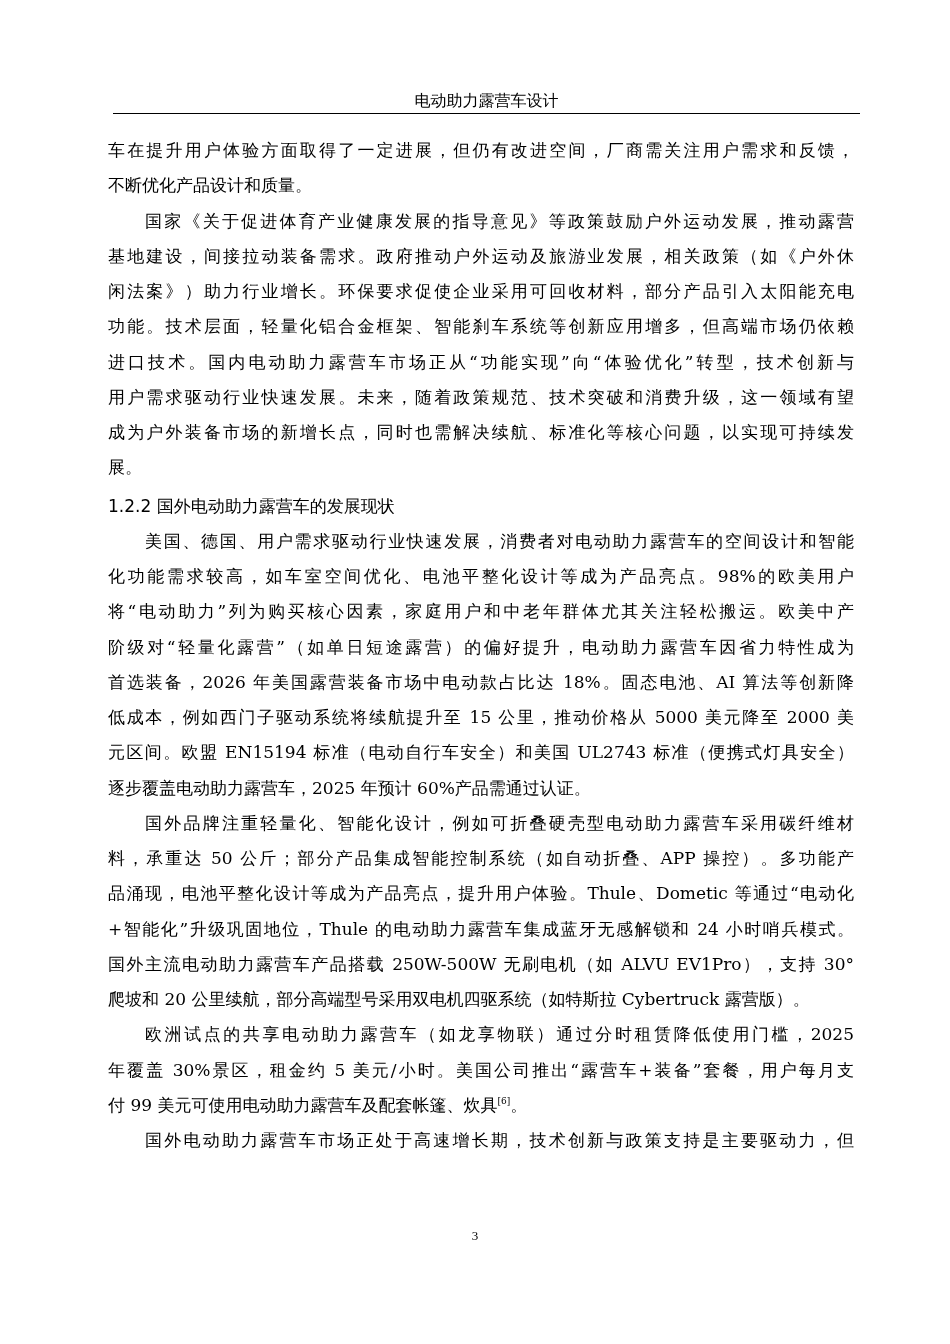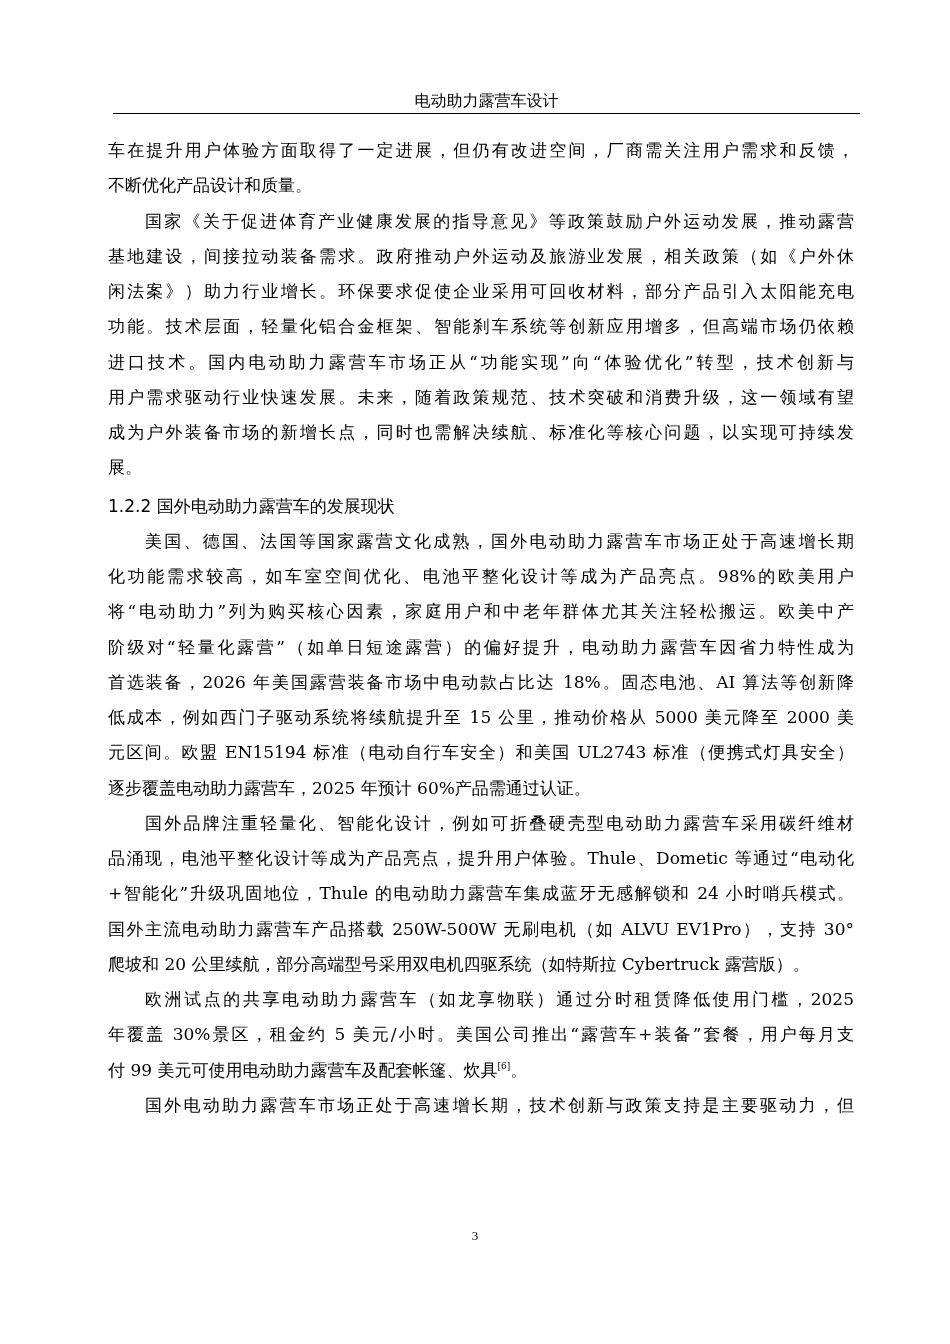--- a/index.html
+++ b/index.html
@@ -58,32 +58,33 @@
       <div class="line">功能。技术层面，轻量化铝合金框架、智能刹车系统等创新应用增多，但高端市场仍依赖</div>
       <div class="line">进口技术。国内电动助力露营车市场正从“功能实现”向“体验优化”转型，技术创新与</div>
       <div class="line">用户需求驱动行业快速发展。未来，随着政策规范、技术突破和消费升级，这一领域有望</div>
       <div class="line">成为户外装备市场的新增长点，同时也需解决续航、标准化等核心问题，以实现可持续发</div>
       <div class="line last">展。</div>
     </div>
 
     <div class="heading">1.2.2 国外电动助力露营车的发展现状</div>
 
     <div>
-      <div class="line indent">美国、德国、法国等国家露营文化成熟，国外电动助力露营车市场正处于高速增长期</div>
+      <div class="line indent">美国、德国、用户需求驱动行业快速发展，消费者对电动助力露营车的空间设计和智能</div>
       <div class="line">化功能需求较高，如车室空间优化、电池平整化设计等成为产品亮点。98%的欧美用户</div>
       <div class="line">将“电动助力”列为购买核心因素，家庭用户和中老年群体尤其关注轻松搬运。欧美中产</div>
       <div class="line">阶级对“轻量化露营”（如单日短途露营）的偏好提升，电动助力露营车因省力特性成为</div>
       <div class="line">首选装备，2026 年美国露营装备市场中电动款占比达 18%。固态电池、AI 算法等创新降</div>
       <div class="line">低成本，例如西门子驱动系统将续航提升至 15 公里，推动价格从 5000 美元降至 2000 美</div>
       <div class="line">元区间。欧盟 EN15194 标准（电动自行车安全）和美国 UL2743 标准（便携式灯具安全）</div>
       <div class="line last">逐步覆盖电动助力露营车，2025 年预计 60%产品需通过认证。</div>
     </div>
 
     <div>
       <div class="line indent">国外品牌注重轻量化、智能化设计，例如可折叠硬壳型电动助力露营车采用碳纤维材</div>
+      <div class="line">料，承重达 50 公斤；部分产品集成智能控制系统（如自动折叠、APP 操控）。多功能产</div>
       <div class="line">品涌现，电池平整化设计等成为产品亮点，提升用户体验。Thule、Dometic 等通过“电动化</div>
       <div class="line">+智能化”升级巩固地位，Thule 的电动助力露营车集成蓝牙无感解锁和 24 小时哨兵模式。</div>
       <div class="line">国外主流电动助力露营车产品搭载 250W-500W 无刷电机（如 ALVU EV1Pro），支持 30°</div>
       <div class="line last">爬坡和 20 公里续航，部分高端型号采用双电机四驱系统（如特斯拉 Cybertruck 露营版）。</div>
     </div>
 
     <div>
       <div class="line indent">欧洲试点的共享电动助力露营车（如龙享物联）通过分时租赁降低使用门槛，2025</div>
       <div class="line">年覆盖 30%景区，租金约 5 美元/小时。美国公司推出“露营车+装备”套餐，用户每月支</div>
       <div class="line last"><span>付 99 美元可使用电动助力露营车及配套帐篷、炊具</span><sup>[6]</sup><span>。</span></div>

